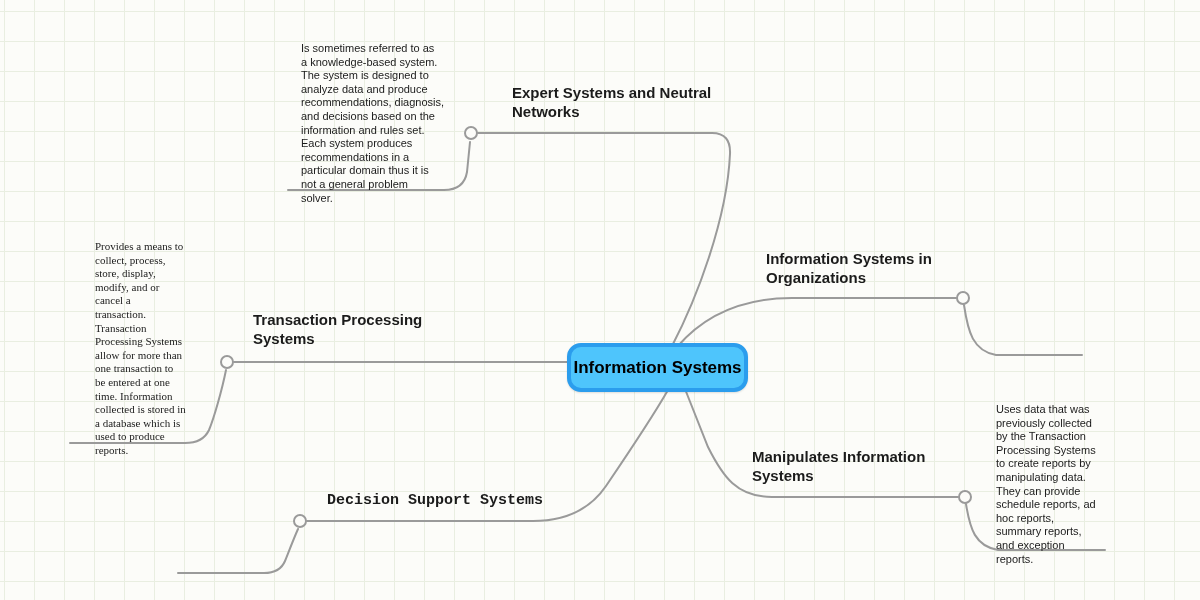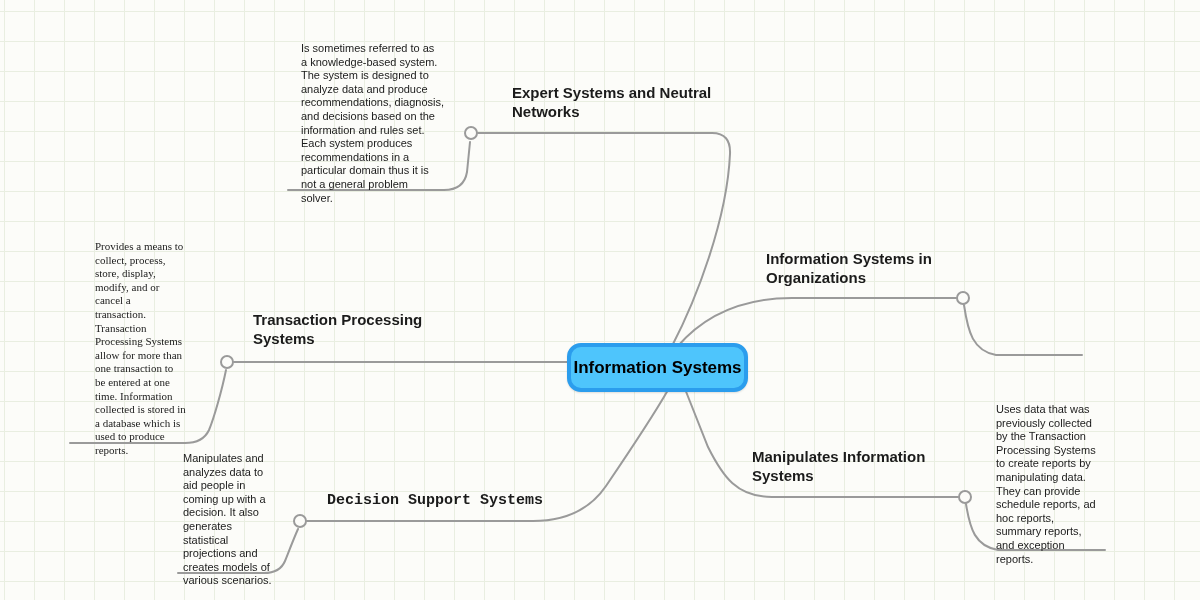--- a/index.html
+++ b/index.html
@@ -116,24 +116,14 @@
 by the Transaction
 Processing Systems
 to create reports by
 manipulating data.
 They can provide
 schedule reports, ad
 hoc reports,
 summary reports,
 and exception
 reports.</div>
-  <div class="branch-note note-decision">Manipulates and
-analyzes data to
-aid people in
-coming up with a
-decision. It also
-generates
-statistical
-projections and
-creates models of
-various scenarios.</div>
 
 </div>
 
 </body></html>

